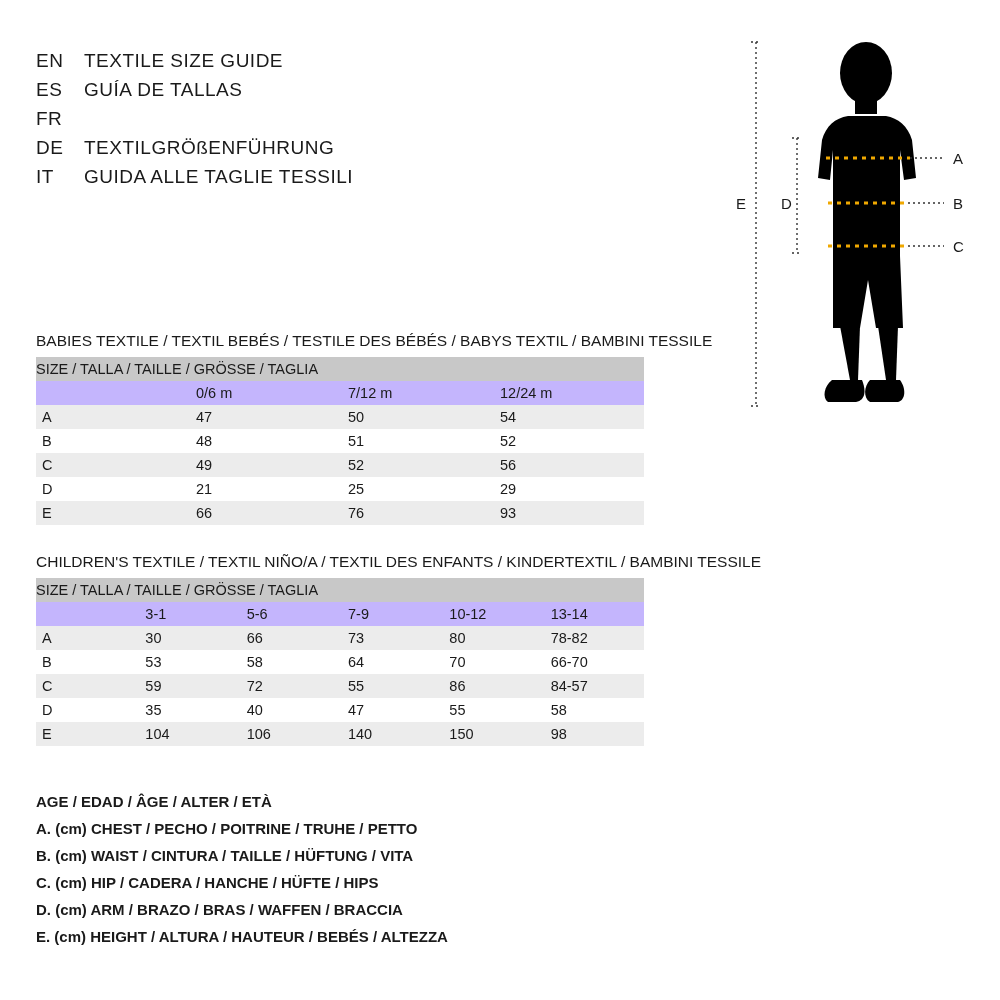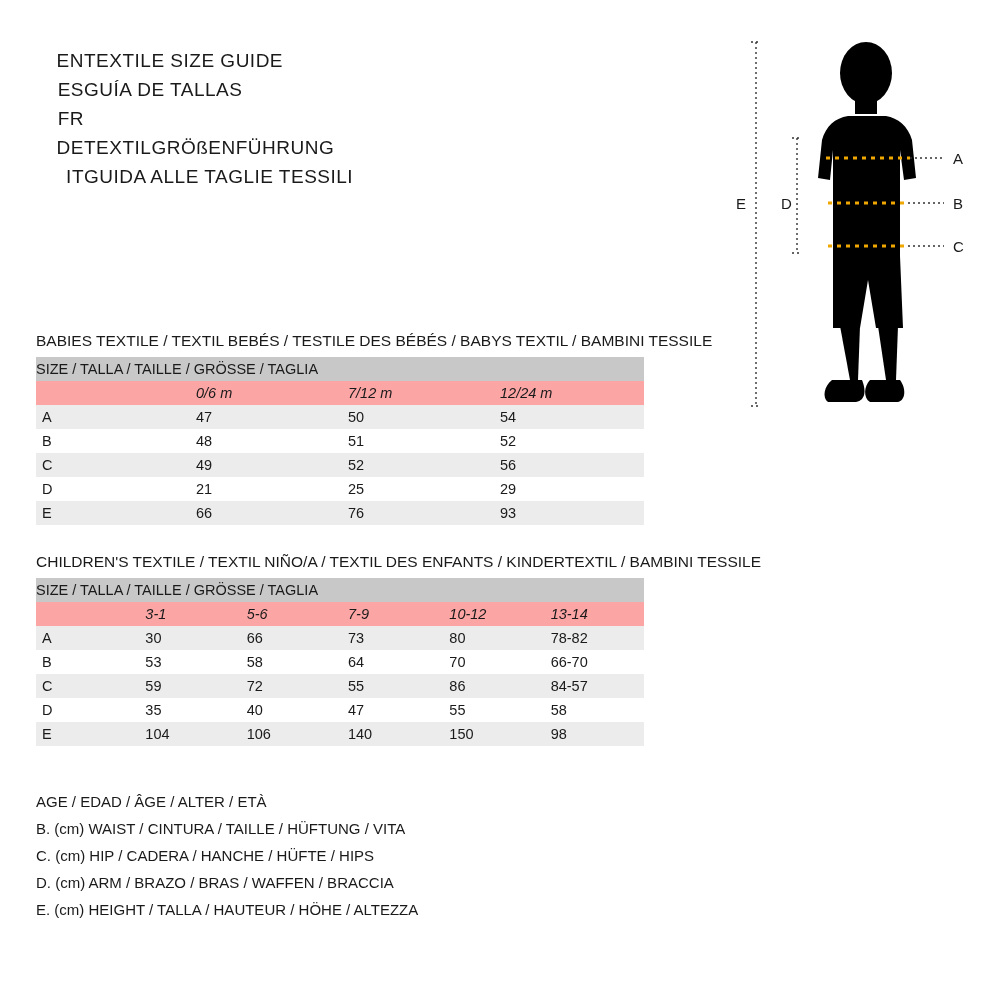--- a/index.html
+++ b/index.html
@@ -15,21 +15,20 @@
     position: relative;
     overflow: hidden;
   }
 
   
   .lang-block {
     position: absolute;
     left: 36px;
     top: 50px;
     width: 600px;
-    text-align: right;
   }
   .lang-row {
     display: flex;
     align-items: baseline;
     height: 29px;
     font-size: 19px;
     letter-spacing: 0.5px;
   }
   .lang-code {
     width: 48px;
@@ -65,23 +64,22 @@
     height: 24px;
     vertical-align: middle;
     color: #1a1a1a;
   }
   .hdr-row td {
     background: #c8c8c8;
     height: 23px;
     padding-left: 6px;
   }
   .sub-row td {
-    background: #fca5a5;
+    background: #c4b5fd;
     height: 22px;
-    font-style: italic;
   }
   tr.shade td { background: #ececec; }
   tr.plain td { background: #ffffff; }
 
   .col-label { width: 64px; padding-left: 6px !important; }
   .col-val { width: 109px; text-align: left; }
   .col-val5 { width: 109px; text-align: left; }
   .cell-pad { padding-left: 8px !important; }
 
   
@@ -90,20 +88,21 @@
     left: 36px;
     top: 788px;
     width: 620px;
   }
   .legend-row {
     font-size: 15px;
     height: 27px;
     line-height: 27px;
     color: #1a1a1a;
     white-space: nowrap;
+    font-weight: bold;
   }
 
   
   .figure {
     position: absolute;
     left: 700px;
     top: 28px;
     width: 290px;
     height: 400px;
   }
@@ -235,24 +234,25 @@
       <td class="col-val5 cell-pad">140</td>
       <td class="col-val5 cell-pad">150</td>
       <td class="col-val5 cell-pad">98</td>
     </tr>
   </tbody>
     </table>
 </div>
 
 <div class="legend">
   <div class="legend-row">AGE / EDAD / ÂGE / ALTER / ETÀ</div>
+  <div class="legend-row">A. (cm) CHEST / PECHO / POITRINE / TRUHE / PETTO</div>
   <div class="legend-row">B. (cm) WAIST / CINTURA / TAILLE / HÜFTUNG / VITA</div>
   <div class="legend-row">C. (cm) HIP / CADERA / HANCHE / HÜFTE / HIPS</div>
   <div class="legend-row">D. (cm) ARM / BRAZO / BRAS / WAFFEN / BRACCIA</div>
-  <div class="legend-row">E. (cm) HEIGHT / TALLA / HAUTEUR / HÖHE / ALTEZZA</div>
+  <div class="legend-row">E. (cm) HEIGHT / ALTURA / HAUTEUR / BEBÉS / ALTEZZA</div>
 </div>
 
 <div class="figure">
   <svg width="290" height="400" viewBox="0 0 290 400" xmlns="http://www.w3.org/2000/svg">
 
     <g fill="#000000">
 
       <ellipse cx="166" cy="45" rx="26" ry="31"></ellipse>
 
       <rect x="155" y="70" width="22" height="16"></rect>

